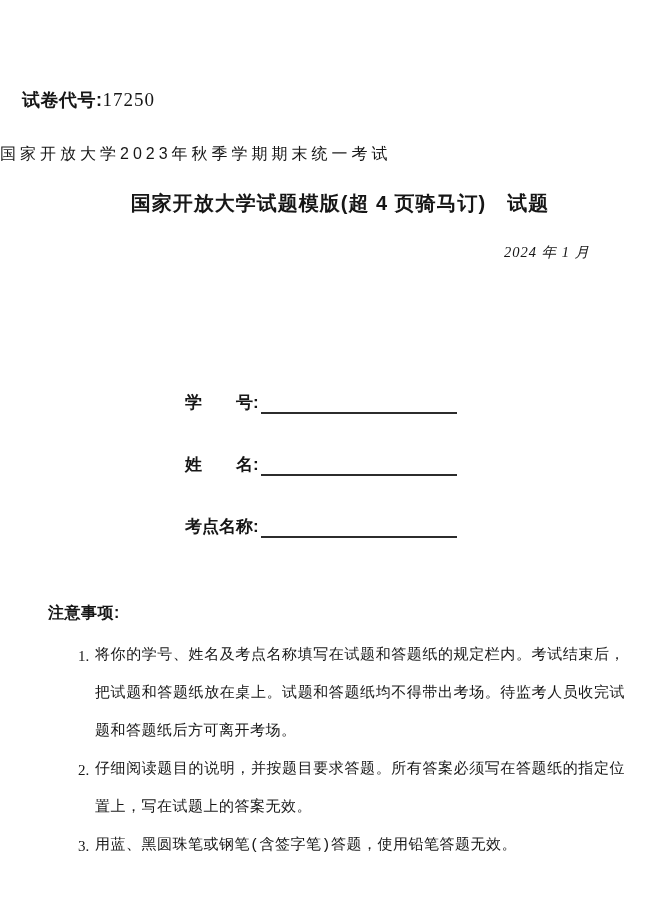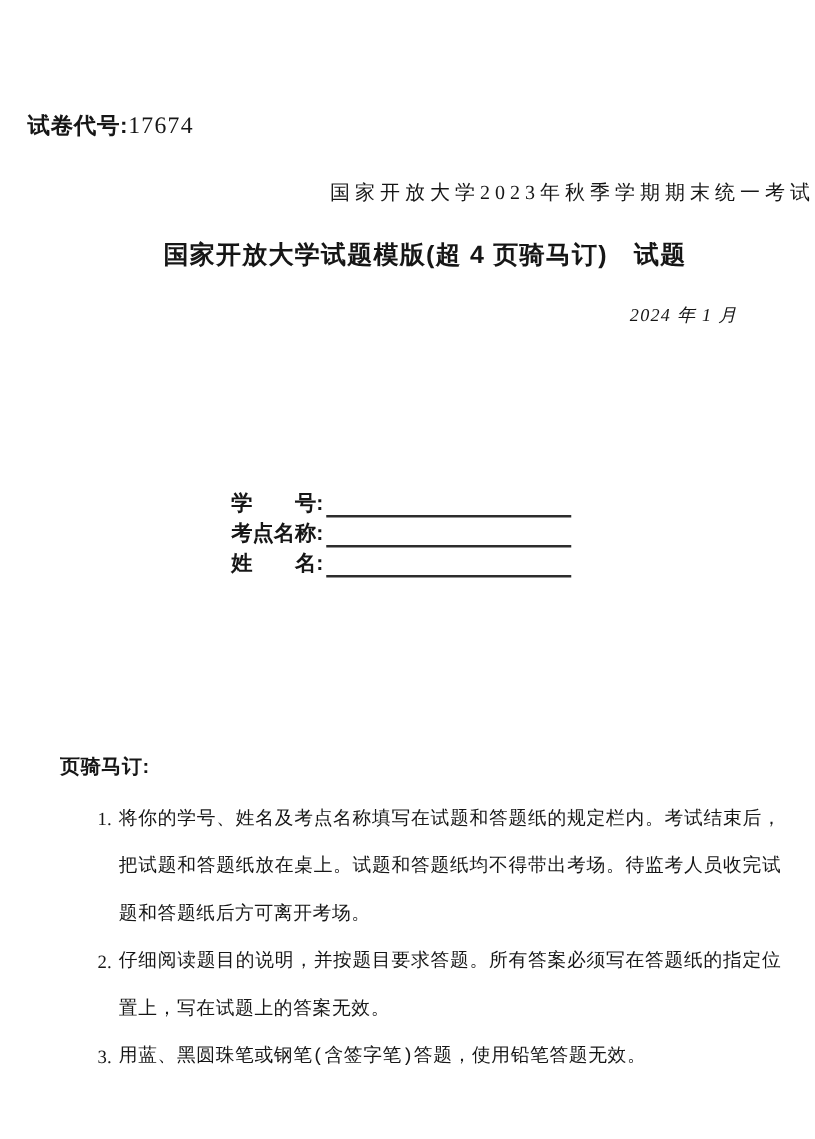--- a/index.html
+++ b/index.html
@@ -51,22 +51,22 @@
     border: 2px solid #1e1e1e;
     background: #fff;
   }
   .seat-box + .seat-box { margin-left: -2px; }
 
   
   .session-line {
     position: absolute;
     left: 0; right: 0;
     top: 144px;
-    text-align: right;
-    font-family: Liberation Serif, serif;
+    text-align: left;
+    font-family: Liberation Sans, sans-serif;
     font-size: 16px;
     letter-spacing: 4px;
   }
   .doc-title {
     position: absolute;
     left: 0; right: 0;
     top: 190px;
     text-align: center;
     font-family: "Liberation Sans", "DejaVu Sans", sans-serif;
     font-weight: 700;
@@ -87,20 +87,21 @@
   
   .form-block {
     position: absolute;
     left: 185px;
     top: 390px;
   }
   .form-row {
     display: flex;
     align-items: flex-end;
     height: 24px;
+    margin-bottom: 38px;
   }
   .form-label {
     font-family: "Liberation Sans", "DejaVu Sans", sans-serif;
     font-weight: 700;
     font-size: 17px;
     line-height: 22px;
     white-space: pre;
   }
   .form-line {
     width: 196px;
@@ -146,46 +147,46 @@
   }
 </style>
 </head>
 <body>
 
 <div class="page">
 
   <div class="top-row">
     <div class="paper-code">
       <span class="paper-code-label">试卷代号:</span>
-        <span class="paper-code-value">17674</span>
+        <span class="paper-code-value">17250</span>
     </div>
   </div>
 
   <div class="session-line">国家开放大学2023年秋季学期期末统一考试</div>
 
   <div class="doc-title">国家开放大学试题模版(超 4 页骑马订)　试题</div>
 
   <div class="doc-date">2024 年 1 月</div>
 
   <div class="form-block">
     <div class="form-row">
       <span class="form-label">学　　号:</span>
       <span class="form-line"></span>
     </div>
     <div class="form-row">
+      <span class="form-label">姓　　名:</span>
+      <span class="form-line"></span>
+    </div>
+    <div class="form-row">
       <span class="form-label">考点名称:</span>
       <span class="form-line"></span>
     </div>
-    <div class="form-row">
-      <span class="form-label">姓　　名:</span>
-      <span class="form-line"></span>
-    </div>
   </div>
 
-  <div class="notices-heading">页骑马订:</div>
+  <div class="notices-heading">注意事项:</div>
 
   <div class="notes">
     <div class="note">
       <span class="note-num">1.</span>
       <span class="note-text">将你的学号、姓名及考点名称填写在试题和答题纸的规定栏内。考试结束后，把试题和答题纸放在桌上。试题和答题纸均不得带出考场。待监考人员收完试题和答题纸后方可离开考场。</span>
     </div>
     <div class="note">
       <span class="note-num">2.</span>
       <span class="note-text">仔细阅读题目的说明，并按题目要求答题。所有答案必须写在答题纸的指定位置上，写在试题上的答案无效。</span>
     </div>

